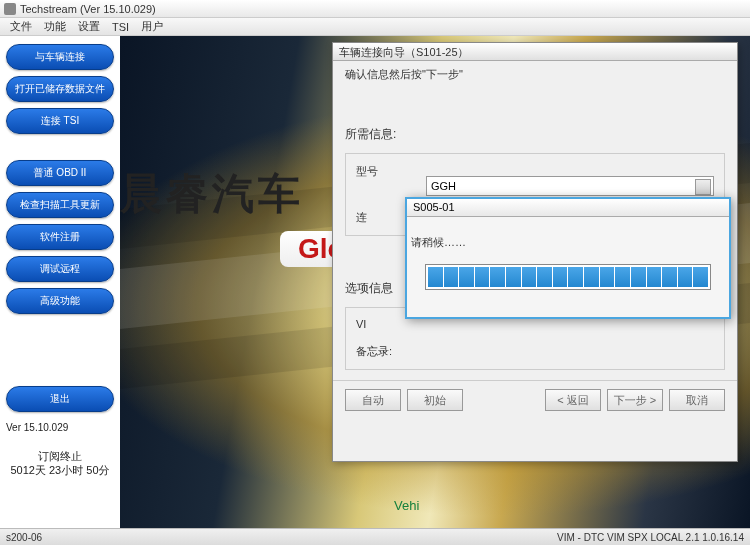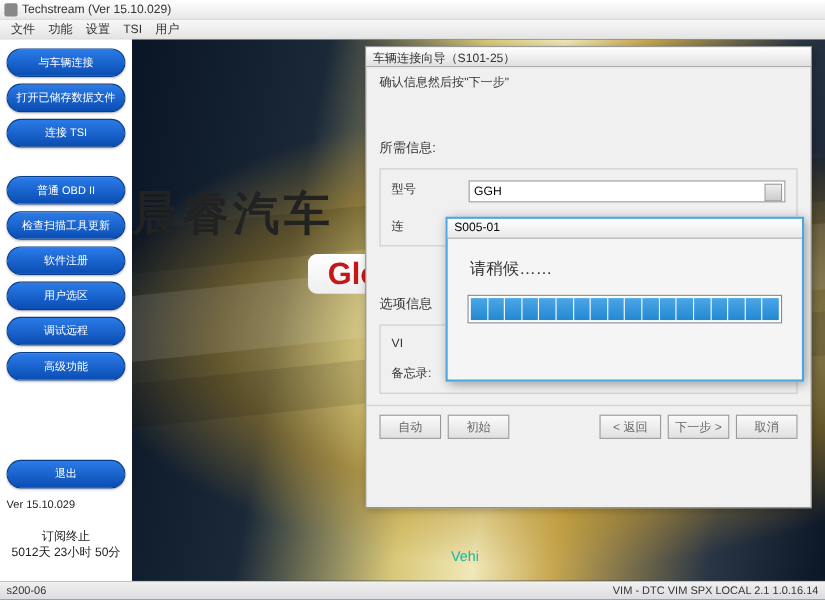--- a/index.html
+++ b/index.html
@@ -24,39 +24,39 @@
 .main { flex: 1; position: relative; background: #0a1a2a; overflow: hidden; }
 .bg-wave { position: absolute; inset: 0; background:
   radial-gradient(ellipse 600px 300px at 60% 55%, rgba(255,255,255,0.85), rgba(255,230,130,0.6) 30%, rgba(180,140,40,0.5) 50%, transparent 70%),
   linear-gradient(100deg, #0a1525 0%, #1a2838 25%, #d8c878 45%, #f0e8b8 55%, #c8a850 65%, #2a3545 85%, #0a1525 100%);
 }
 .stripe { position: absolute; left: -50px; right: -50px; height: 40px; background: rgba(0,0,0,0.1); transform: skewY(-6deg); }
 .stripe.s1 { top: 140px; } .stripe.s2 { top: 200px; height: 60px; background: rgba(255,255,255,0.1); } .stripe.s3 { top: 280px; }
 
 .watermark { position: absolute; top: 130px; left: 0; font-size: 42px; font-weight: bold; color: #222; letter-spacing: 4px; pointer-events: none; }
 .logo { position: absolute; top: 195px; left: 160px; font-size: 28px; font-weight: bold; color: #c41818; background: linear-gradient(#fff, #eee); padding: 2px 8px 2px 18px; border-radius: 8px; font-family: Arial; }
-.vehi-text { position: absolute; bottom: 15px; left: 290px; color: #14b8a6; font-size: 13px; }
+.vehi-text { position: absolute; bottom: 15px; left: 274px; color: #15803d; font-size: 13px; }
 
 .wizard { position: absolute; top: 6px; left: 212px; width: 406px; height: 420px; background: #f0f0f0; border: 1px solid #888; box-shadow: 2px 2px 8px rgba(0,0,0,0.3); }
 .wizard-title { height: 18px; background: linear-gradient(#fff, #e0e0e0); padding: 2px 6px; font-size: 11px; color: #333; border-bottom: 1px solid #aaa; }
 .wizard-sub { padding: 6px 12px 0; font-size: 11px; color: #333; }
 .wizard-sub2 { padding: 4px 12px 6px; font-size: 12px; color: #333; margin-top: 40px; }
 .field-group { margin: 4px 12px 10px; border: 1px solid #ccc; padding: 10px; background: #f0f0f0; }
 .field-row { display: flex; margin-bottom: 14px; }
 .field-label { width: 70px; font-size: 11px; color: #333; }
-.combo { flex: 1; height: 20px; border: 1px solid #999; background: #fff; display: flex; align-items: center; padding: 0 4px; font-size: 11px; position: relative; }
+.combo { flex: 1; height: 20px; border: 1px solid #999; background: #fff; display: flex; align-items: center; padding: 0 4px; font-size: 11px; position: relative; margin-top: 12px; }
 .combo::after { content: ""; position: absolute; right: 2px; top: 2px; width: 14px; height: 14px; background: linear-gradient(#eee,#ccc); border: 1px solid #999; }
 .field-group2 { margin: 4px 12px 10px; border: 1px solid #ccc; padding: 10px; background: #f0f0f0; min-height: 60px; }
 .btn-row { display: flex; gap: 6px; padding: 8px 12px; border-top: 1px solid #ccc; margin-top: auto; justify-content: space-between; }
 .btn-row .spacer { flex: 1; }
 .dlg-btn { min-width: 56px; height: 22px; background: linear-gradient(#fafafa,#e0e0e0); border: 1px solid #999; font-size: 11px; color: #666; display: flex; align-items: center; justify-content: center; cursor: pointer; }
 
-.progress-dlg { position: absolute; top: 161px; left: 285px; width: 326px; height: 150px; background: #f5f5f5; border: 2px solid #4aa6e0; box-shadow: 2px 2px 10px rgba(0,0,0,0.4); z-index: 10; }
+.progress-dlg { position: absolute; top: 161px; left: 285px; width: 326px; height: 122px; background: #f5f5f5; border: 2px solid #4aa6e0; box-shadow: 2px 2px 10px rgba(0,0,0,0.4); z-index: 10; }
 .progress-title { height: 18px; background: linear-gradient(#fff,#e8e8e8); padding: 2px 6px; font-size: 11px; border-bottom: 1px solid #aaa; }
-.progress-text { padding: 18px 20px 14px; font-size: 15px; color: #333; }
+.progress-text { padding: 18px 4px 14px; font-size: 11px; color: #333; }
 .progress-bar-outer { margin: 0 18px; height: 26px; border: 1px solid #888; background: #fff; display: flex; align-items: center; padding: 2px; gap: 1px; }
 .seg { width: 15px; height: 20px; background: linear-gradient(#4aa6e8, #2488d0); }
 
 .statusbar { height: 17px; background: linear-gradient(#f0f0f0,#dcdcdc); border-top: 1px solid #bbb; display: flex; align-items: center; padding: 0 6px; }
 .status-left { font-size: 10px; color: #333; }
 .status-right { margin-left: auto; font-size: 10px; color: #333; }
 </style>
 </head>
 <body>
 
@@ -75,21 +75,20 @@
 
 <div class="body-area">
   <div class="sidebar">
     <div class="pill-btn">与车辆连接</div>
     <div class="pill-btn">打开已储存数据文件</div>
     <div class="pill-btn">连接 TSI</div>
     <div class="gap"></div>
     <div class="pill-btn">普通 OBD II</div>
     <div class="pill-btn">检查扫描工具更新</div>
     <div class="pill-btn">软件注册</div>
-    <div class="pill-btn">用户选区</div>
     <div class="pill-btn">调试远程</div>
     <div class="pill-btn">高级功能</div>
     <div class="gap-lg"></div>
     <div class="pill-btn">退出</div>
     <div class="version">Ver 15.10.029</div>
     <div class="expiry">
       <div>订阅终止</div>
       <div>5012天 23小时 50分</div>
     </div>
   </div>

